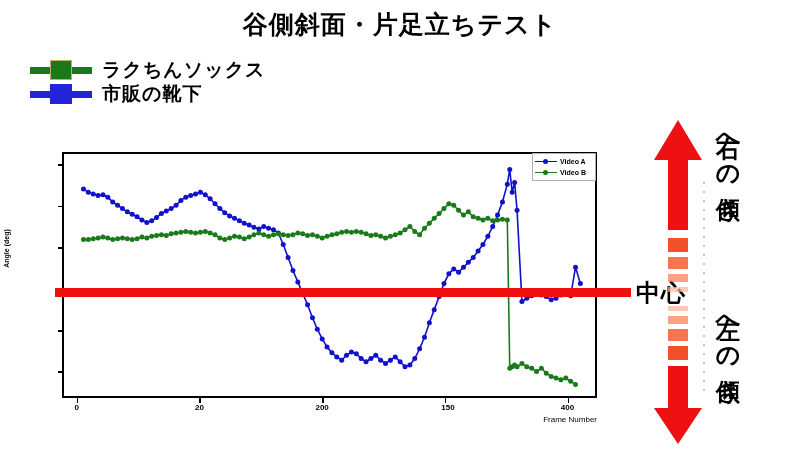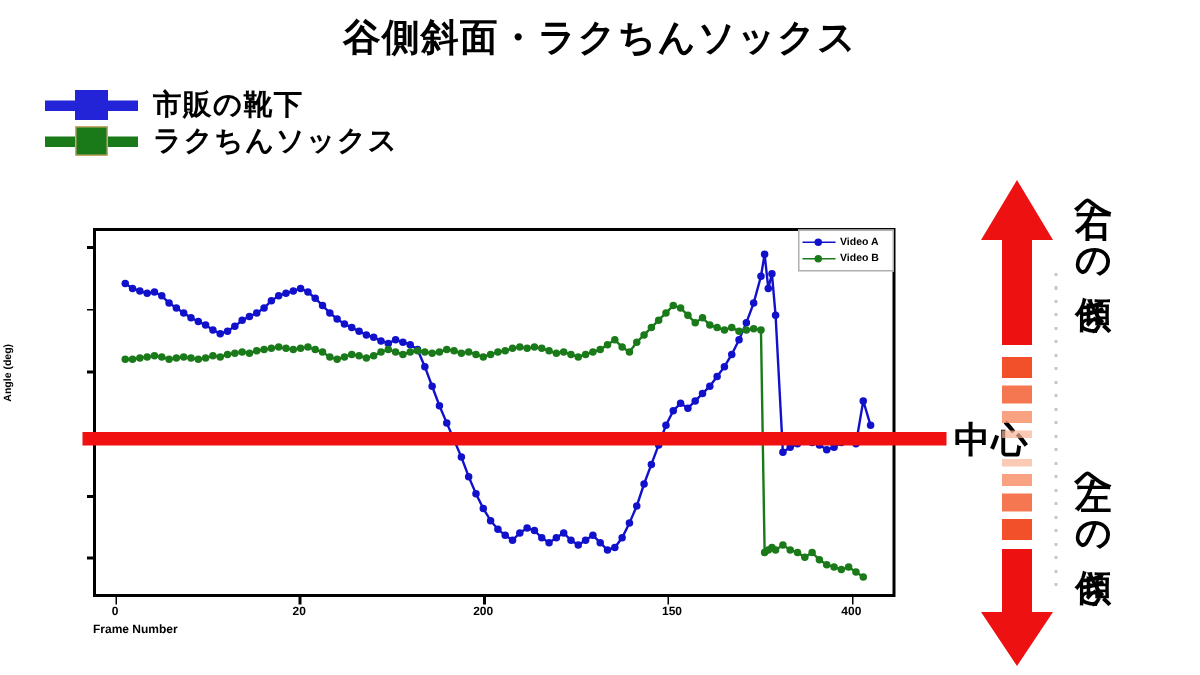--- a/index.html
+++ b/index.html
@@ -32,22 +32,22 @@
           transform:rotate(-90deg);transform-origin:50% 50%;
           font-size:7px;font-weight:bold;}
   .ytick{position:absolute;right:601px;width:40px;text-align:right;
          font-size:8px;font-weight:bold;}
   .ytickmark{position:absolute;width:4px;height:1.5px;background:#000;left:58px;}
 
   
   .xtick{position:absolute;top:403px;width:40px;text-align:center;
          font-size:8px;font-weight:bold;}
   .xtickmark{position:absolute;top:398px;width:1.5px;height:5px;background:#000;}
-  #xlabel{position:absolute;left:62px;top:415px;width:535px;text-align:left;
-          font-size:8px;font-weight:bold;}
+  #xlabel{position:absolute;left:62px;top:415px;width:535px;text-align:right;
+          font-size:8px;font-weight:normal;}
 
   
   #inner-legend{position:absolute;left:532px;top:153px;width:64px;
                 border:1px solid #b0b0b0;background:#fff;
                 padding:2px 2px;box-sizing:border-box;z-index:6;}
   .il-row{display:flex;align-items:center;height:11px;}
   .il-mark{position:relative;width:22px;height:10px;flex:0 0 22px;}
   .il-line{position:absolute;top:4px;left:0;width:22px;height:1.5px;}
   .il-dot{position:absolute;left:8px;top:2.5px;width:5px;height:5px;border-radius:50%;}
   .il-a .il-line,.il-a .il-dot{background:#1111cc;}
@@ -68,36 +68,36 @@
 
   .rlabel{position:absolute;font-size:24px;font-weight:bold;
           writing-mode:vertical-rl;text-orientation:upright;letter-spacing:2px;
           line-height:1;}
   #rlabel-up{left:716px;top:118px;}
   #rlabel-down{left:716px;top:300px;}
 </style>
 </head>
 <body>
 
-<div id="title">谷側斜面・ラクちんソックス</div>
+<div id="title">谷側斜面・片足立ちテスト</div>
 
 <div id="outer-legend">
+  <div class="ol-row ol-green">
+    <span class="ol-mark">
+      <span class="ol-bar"></span>
+        <span class="ol-sq"></span>
+    </span>
+    <span class="ol-label">ラクちんソックス</span>
+  </div>
   <div class="ol-row ol-blue">
     <span class="ol-mark">
       <span class="ol-bar"></span>
         <span class="ol-sq"></span>
     </span>
     <span class="ol-label">市販の靴下</span>
-  </div>
-  <div class="ol-row ol-green">
-    <span class="ol-mark">
-      <span class="ol-bar"></span>
-        <span class="ol-sq"></span>
-    </span>
-    <span class="ol-label">ラクちんソックス</span>
   </div>
 </div>
 
 <div id="ylabel">Angle (deg)</div>
 <div id="yticks">
     <div class="ytick" style="top: 158.424px;">15</div>
     <div class="ytickmark" style="top: 164.424px;"></div>
     <div class="ytick" style="top: 199.838px;">10</div>
     <div class="ytickmark" style="top: 205.838px;"></div>
     <div class="ytick" style="top: 241.253px;">5</div>

